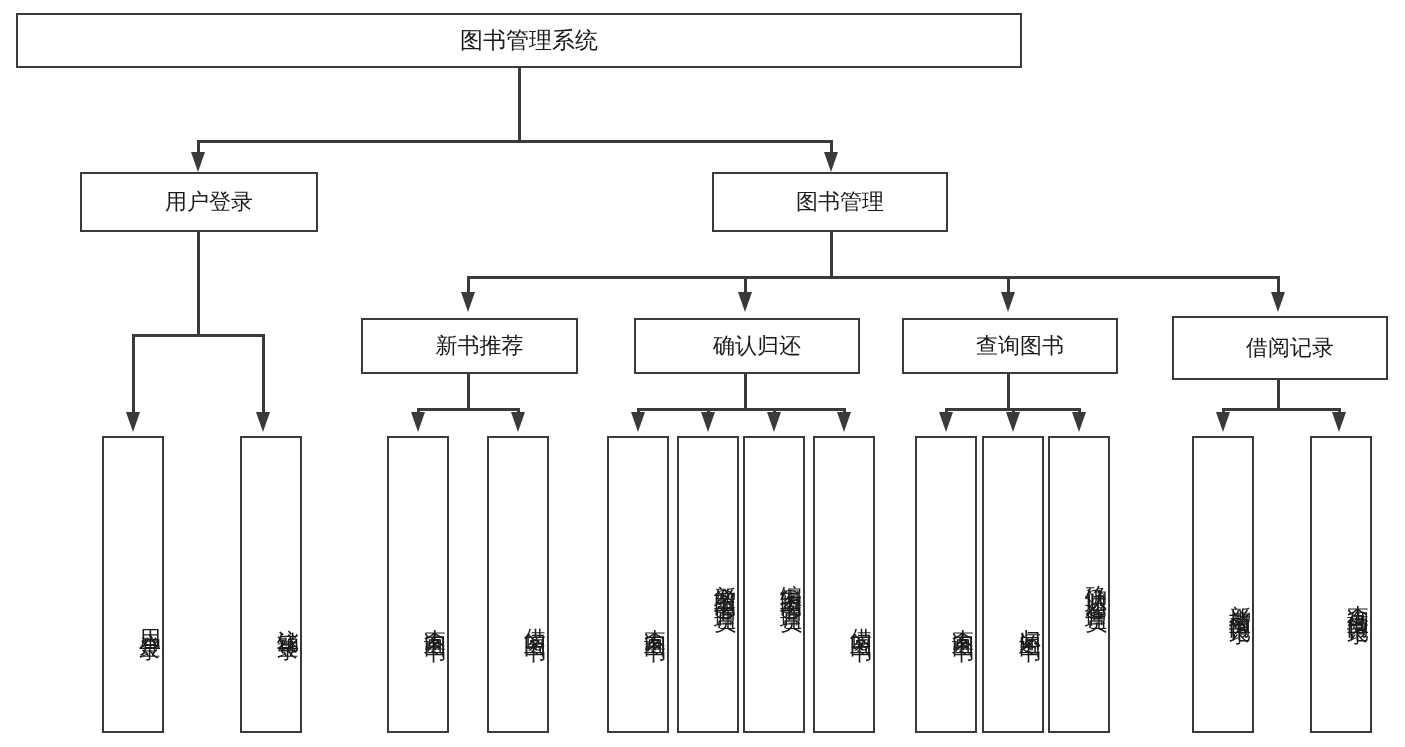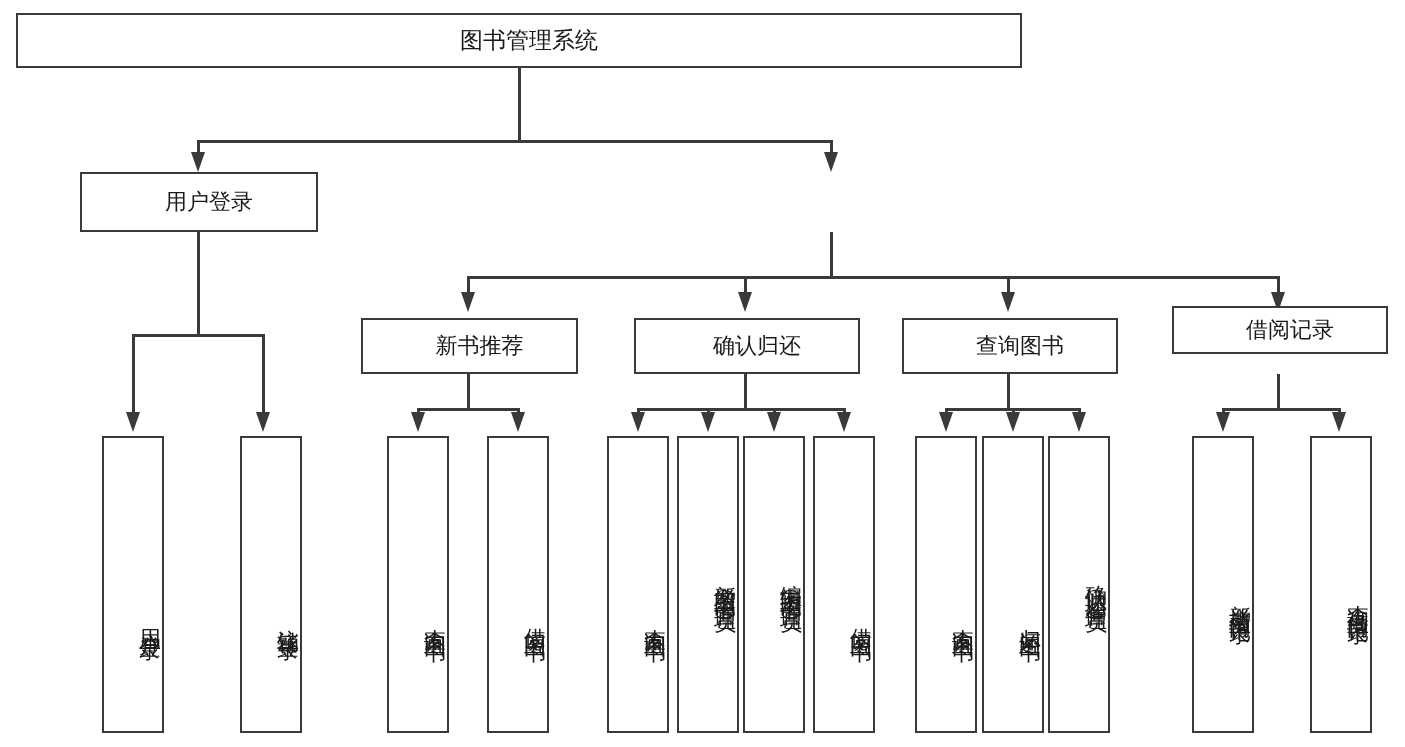--- a/index.html
+++ b/index.html
@@ -149,34 +149,37 @@
   <div class="arrow" style="left:1332px; top:412px;"></div>
 
   <div class="node root" style="left:16px; top:13px; width:1006px; height:55px;">
     <span class="label">图书管理系统</span>
   </div>
 
   <div class="node lvl2" style="left:80px; top:172px; width:238px; height:60px;">
     <span class="label">用户登录</span>
   </div>
 
+  <div class="node lvl2" style="left:712px; top:172px; width:236px; height:60px;">
+    <span class="label">图书管理</span>
+  </div>
 
   <div class="node lvl3" style="left:361px; top:318px; width:217px; height:56px;">
     <span class="label">新书推荐</span>
   </div>
 
   <div class="node lvl3" style="left:634px; top:318px; width:226px; height:56px;">
     <span class="label">确认归还</span>
   </div>
 
   <div class="node lvl3" style="left:902px; top:318px; width:216px; height:56px;">
     <span class="label">查询图书</span>
   </div>
 
-  <div class="node lvl3" style="left:1172px; top:306px; width:216px; height:48px;justify-content:center;">
+  <div class="node lvl3" style="left:1172px; top:316px; width:216px; height:64px;justify-content:center;">
     <span class="label">借阅记录</span>
   </div>
 
   <div class="node leaf" style="left:102px; top:436px; width:62px; height:297px; padding-top:74px;">
     <span class="label">用户登录</span>
   </div>
   <div class="node leaf" style="left:240px; top:436px; width:62px; height:297px; padding-top:74px;">
     <span class="label">注销登录</span>
   </div>
 

